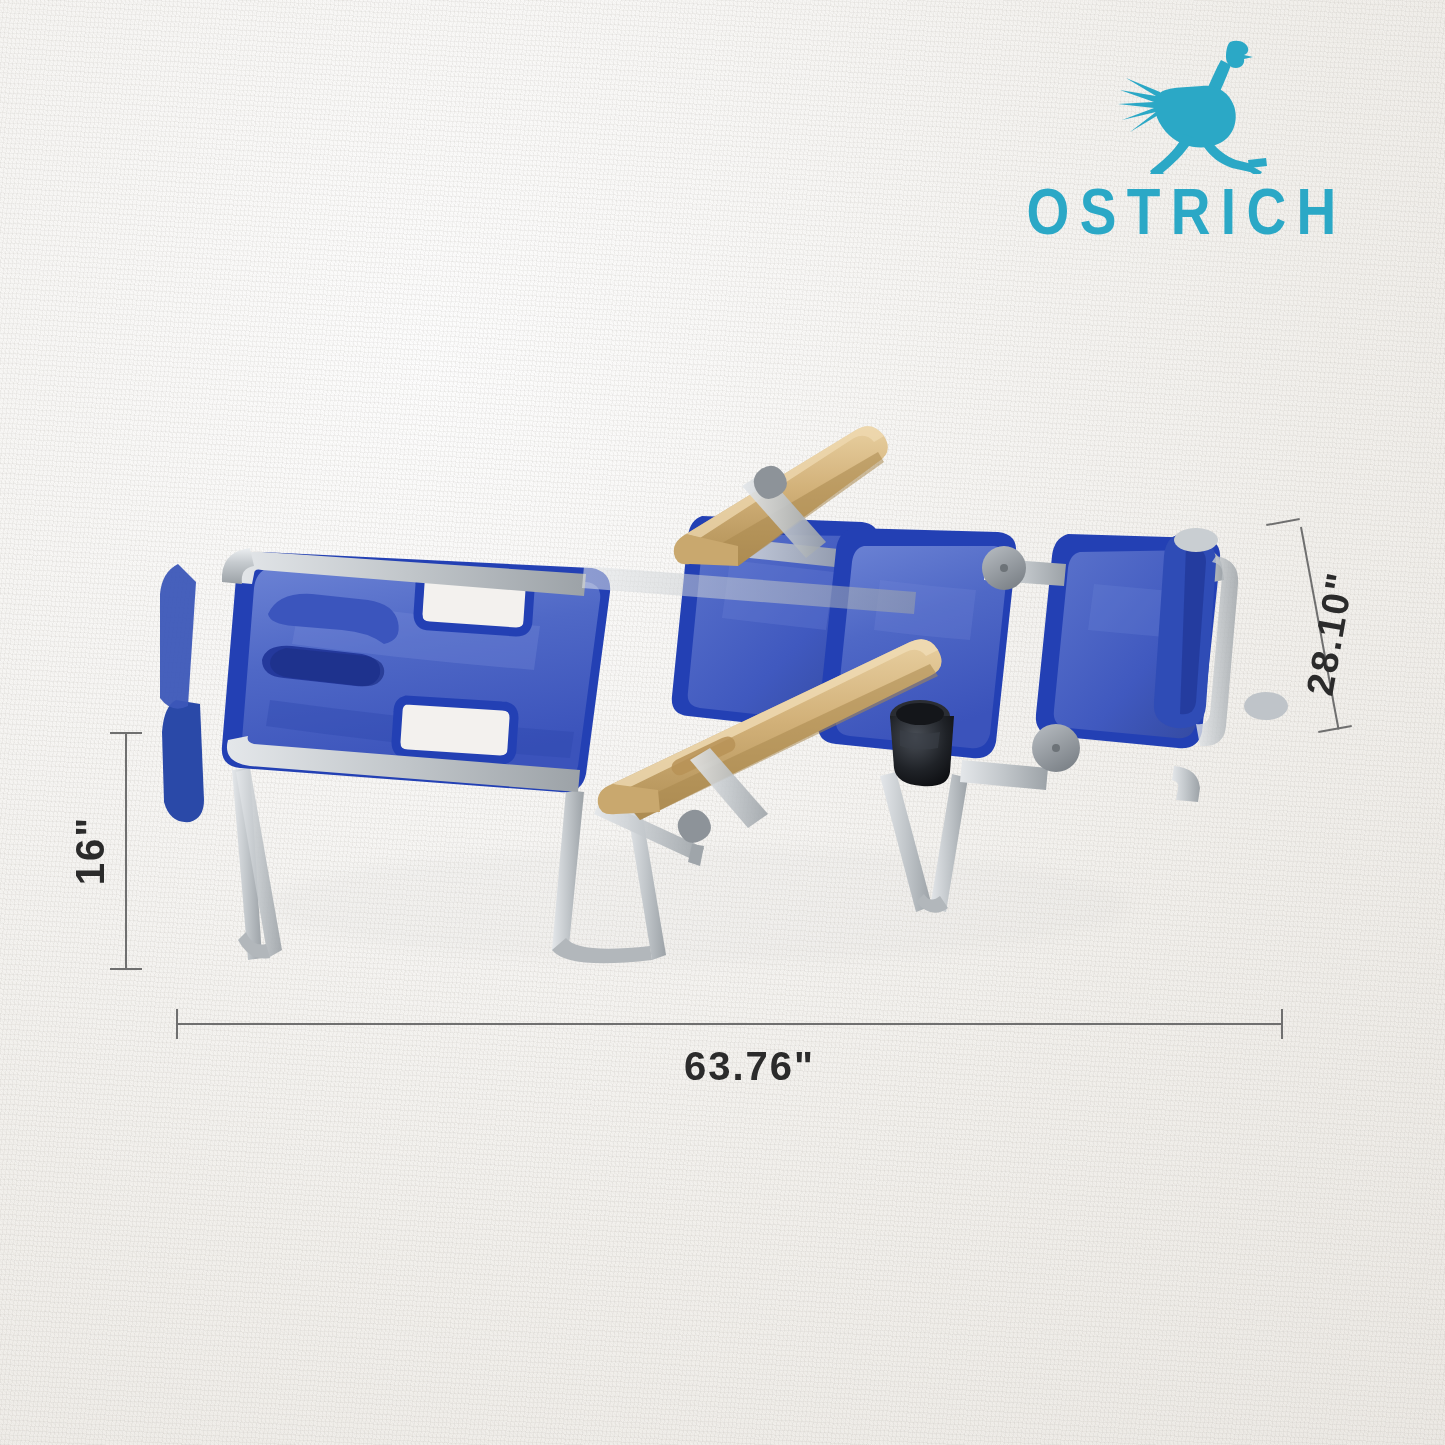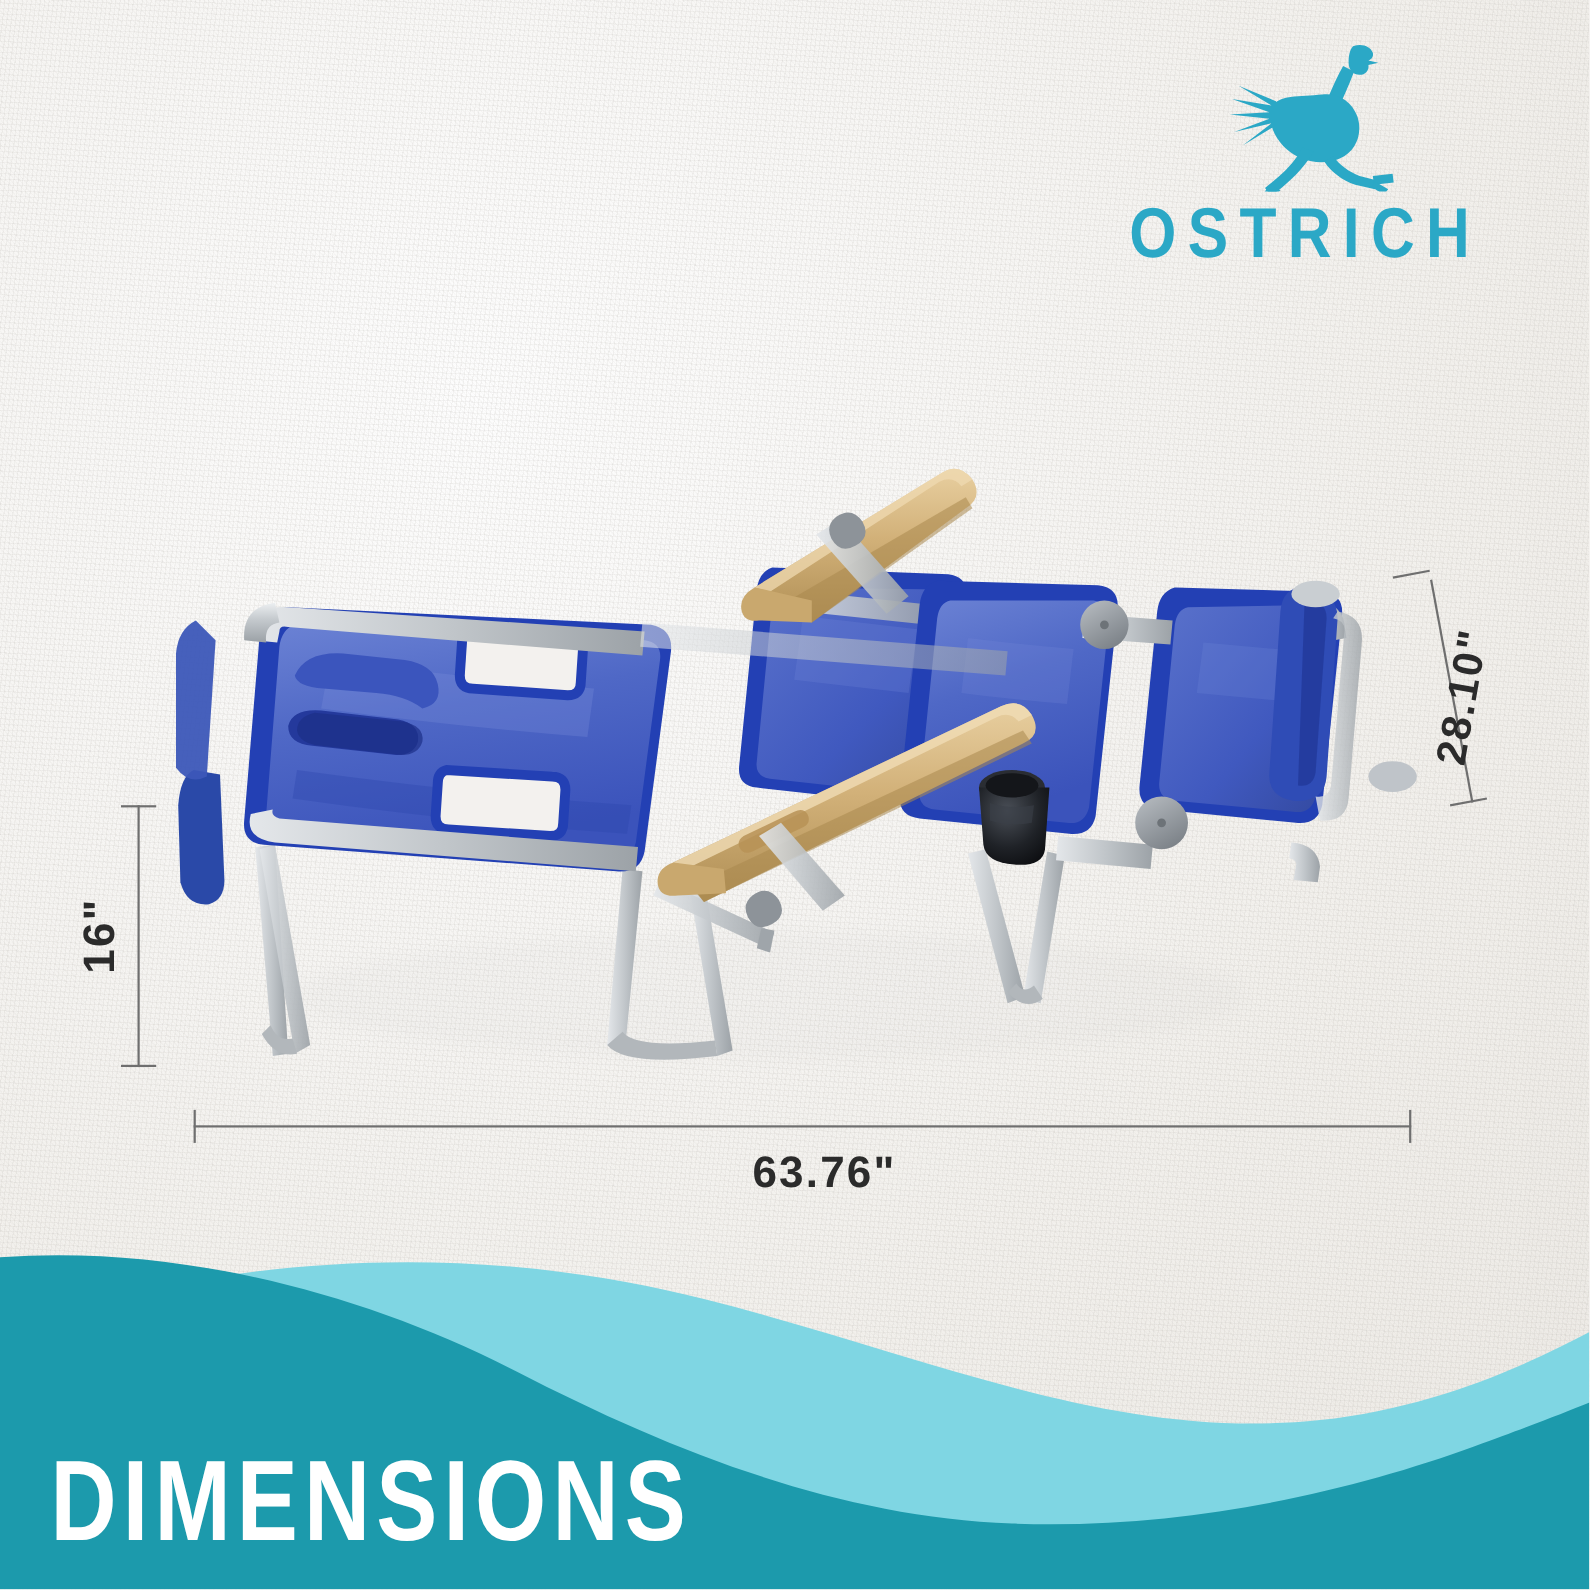--- a/index.html
+++ b/index.html
@@ -316,26 +316,14 @@
   <div class="dim-line" id="dim-d-line"></div>
   <div class="dim-cap" id="dim-d-cap-top"></div>
   <div class="dim-cap" id="dim-d-cap-bot"></div>
   <div class="dim-label" id="dim-d-label">28.10"</div>
 
   <div class="dim-line" id="dim-w-line"></div>
   <div class="dim-cap" id="dim-w-cap-l"></div>
   <div class="dim-cap" id="dim-w-cap-r"></div>
   <div class="dim-label" id="dim-w-label">63.76"</div>
 
-  <div class="wave-wrap">
-    <svg width="1445" height="330" viewBox="0 0 1445 330" preserveAspectRatio="none">
-
-      <path d="M0 92 C 200 28, 420 10, 640 66 C 840 116, 1010 196, 1200 176
-               C 1300 165, 1380 130, 1445 96 L1445 330 L0 330 Z" fill="#7fd6e3"></path>
-
-      <path d="M0 28 C 160 16, 330 60, 470 132 C 610 204, 760 264, 920 270
-               C 1080 276, 1230 240, 1340 200 C 1390 182, 1420 170, 1445 160
-               L1445 330 L0 330 Z" fill="#1c9aac"></path>
-    </svg>
-    <div class="banner-title">DIMENSIONS</div>
-  </div>
 
 </div>
 
 </body></html>

